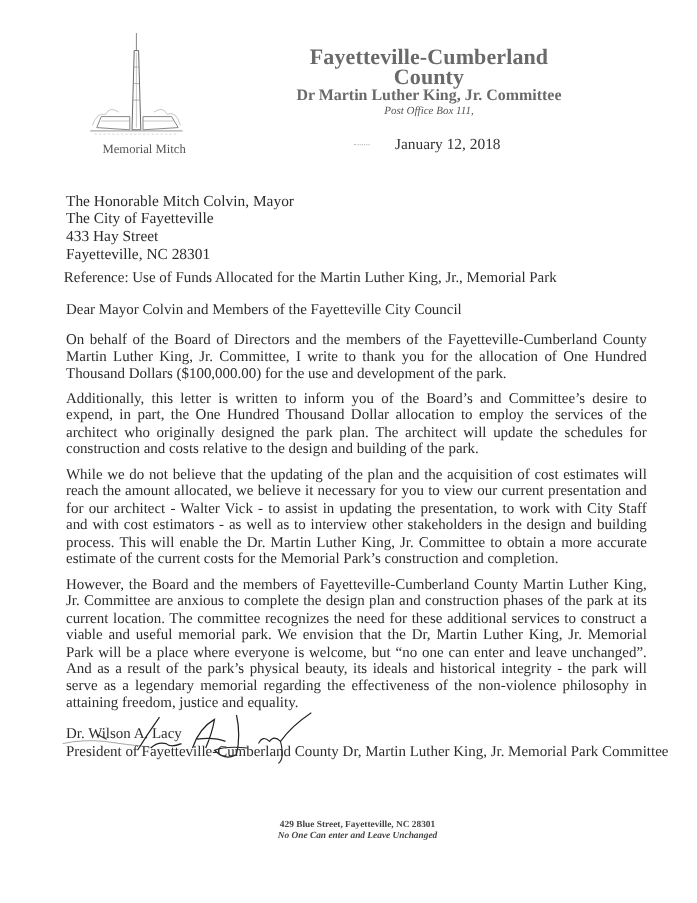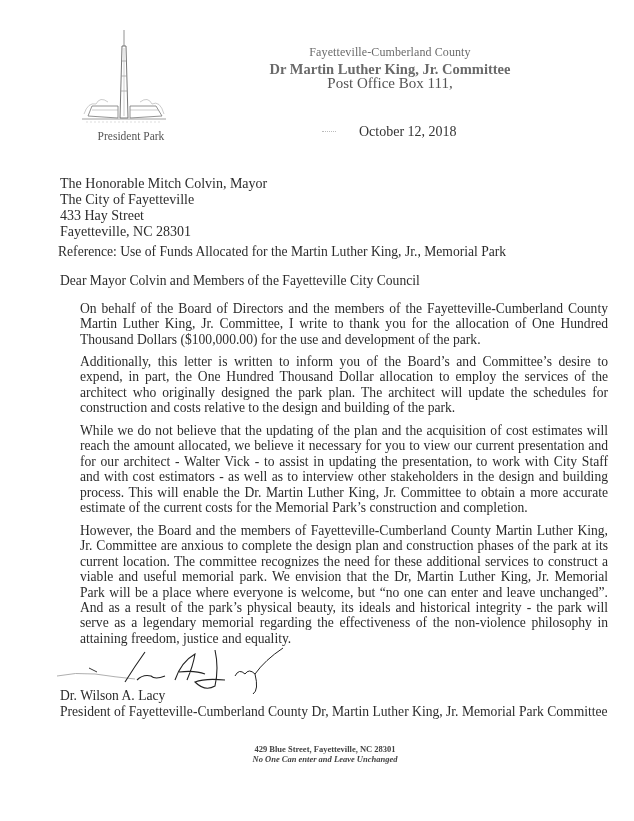--- a/index.html
+++ b/index.html
@@ -12,42 +12,42 @@
 
     
     .logo { position: absolute; left: 64px; top: 26px; width: 120px; height: 110px; text-align: center; }
     .logo svg { position: absolute; left: 14px; top: 0; }
     .logo-caption { position: absolute; left: 0; top: 103px; width: 120px; font-size: 11.5px; line-height: 14px; color: #555; text-align: center; }
     .logo-caption .l1 { display: block; }
     .logo-caption .l2 { display: block; padding-left: 14px; }
 
     
     .letterhead { position: absolute; left: 250px; top: 43px; width: 280px; text-align: center; color: #6a6a6a; }
-    .lh-org { font-weight: normal; font-size: 12px; line-height: 18px; letter-spacing: 0.1px; }
+    .lh-org { font-weight: bold; font-size: 20px; line-height: 18px; letter-spacing: 0.1px; }
     .lh-committee { font-weight: bold; font-size: 14.5px; line-height: 16px; }
-    .lh-addr { font-size: 15px; line-height: 13px; color: #555; }
+    .lh-addr { font-size: 10px; line-height: 13px; color: #555; font-style: italic; }
 
     .date { position: absolute; left: 359px; top: 124px; font-size: 14px; color: #333; }
     .date-mark { position: absolute; left: 322px; top: 131px; width: 14px; height: 1px; border-top: 1px dotted #bbb; }
 
     .text { position: absolute; left: 60px; width: 528px; font-size: 13.6px; line-height: 15.4px; color: #2c2c2c; }
-    .just { text-align: justify; margin-left: 20px; }
+    .just { text-align: justify; }
 
     .recipient { top: 176px; font-size: 14px; line-height: 16px; }
     .recipient span { display: block; }
     .reference { top: 244px; left: 58px; }
     .salutation { top: 273px; }
     .p1 { top: 301px; }
     .p2 { top: 354px; }
     .p3 { top: 423px; }
     .p4 { top: 523px; }
     .closing { top: 643px; }
 
     .signature { position: absolute; left: 55px; top: 646px; width: 230px; height: 50px; }
-    .signer { position: absolute; left: 60px; top: 688px; font-size: 13.6px; line-height: 16px; color: #2c2c2c; }
+    .signer { position: absolute; left: 60px; top: 659px; font-size: 13.6px; line-height: 16px; color: #2c2c2c; }
     .signer span { display: block; }
 
     .footer { position: absolute; left: 200px; top: 744px; width: 250px; text-align: center; font-size: 8.5px; line-height: 10px; color: #444; }
     .footer .street { font-weight: bold; display: block; }
     .footer .motto { font-weight: bold; font-style: italic; display: block; }
   </style>
 </head>
 <body>
 
 <div class="page">
@@ -65,32 +65,32 @@
       <path d="M10 90 L14 80 L40 80 L40 92 Z" fill="none" stroke="#777" stroke-width="0.8"></path>
       <path d="M52 80 L78 80 L84 90 L52 92 Z" fill="none" stroke="#777" stroke-width="0.8"></path>
       <path d="M14 84 L40 84 M52 84 L80 84" stroke="#999" stroke-width="0.5"></path>
 
       <path d="M6 88 Q10 76 18 78 Q22 70 30 76 M62 76 Q70 70 74 78 Q82 74 86 88" fill="none" stroke="#aaa" stroke-width="0.6"></path>
 
       <line x1="4" y1="93" x2="88" y2="93" stroke="#888" stroke-width="0.8"></line>
       <path d="M8 96 L84 96" stroke="#bbb" stroke-width="0.5" stroke-dasharray="2,2"></path>
     </svg>
     <div class="logo-caption">
-      <span class="l2">President Park</span>
+      <span class="l2">Memorial Mitch</span>
     </div>
   </div>
 
   <div class="letterhead">
     <div class="lh-org">Fayetteville-Cumberland County</div>
     <div class="lh-committee">Dr Martin Luther King, Jr.  Committee</div>
     <div class="lh-addr">Post Office Box 111,</div>
   </div>
 
   <div class="date-mark"></div>
-  <div class="date">October 12, 2018</div>
+  <div class="date">January 12, 2018</div>
 
   <div class="text recipient">
     <span>The Honorable Mitch Colvin, Mayor</span>
     <span>The City of Fayetteville</span>
     <span>433 Hay Street</span>
     <span>Fayetteville, NC 28301</span>
   </div>
 
   <div class="text reference">Reference:  Use of Funds Allocated for the Martin Luther King, Jr., Memorial Park</div>
 

